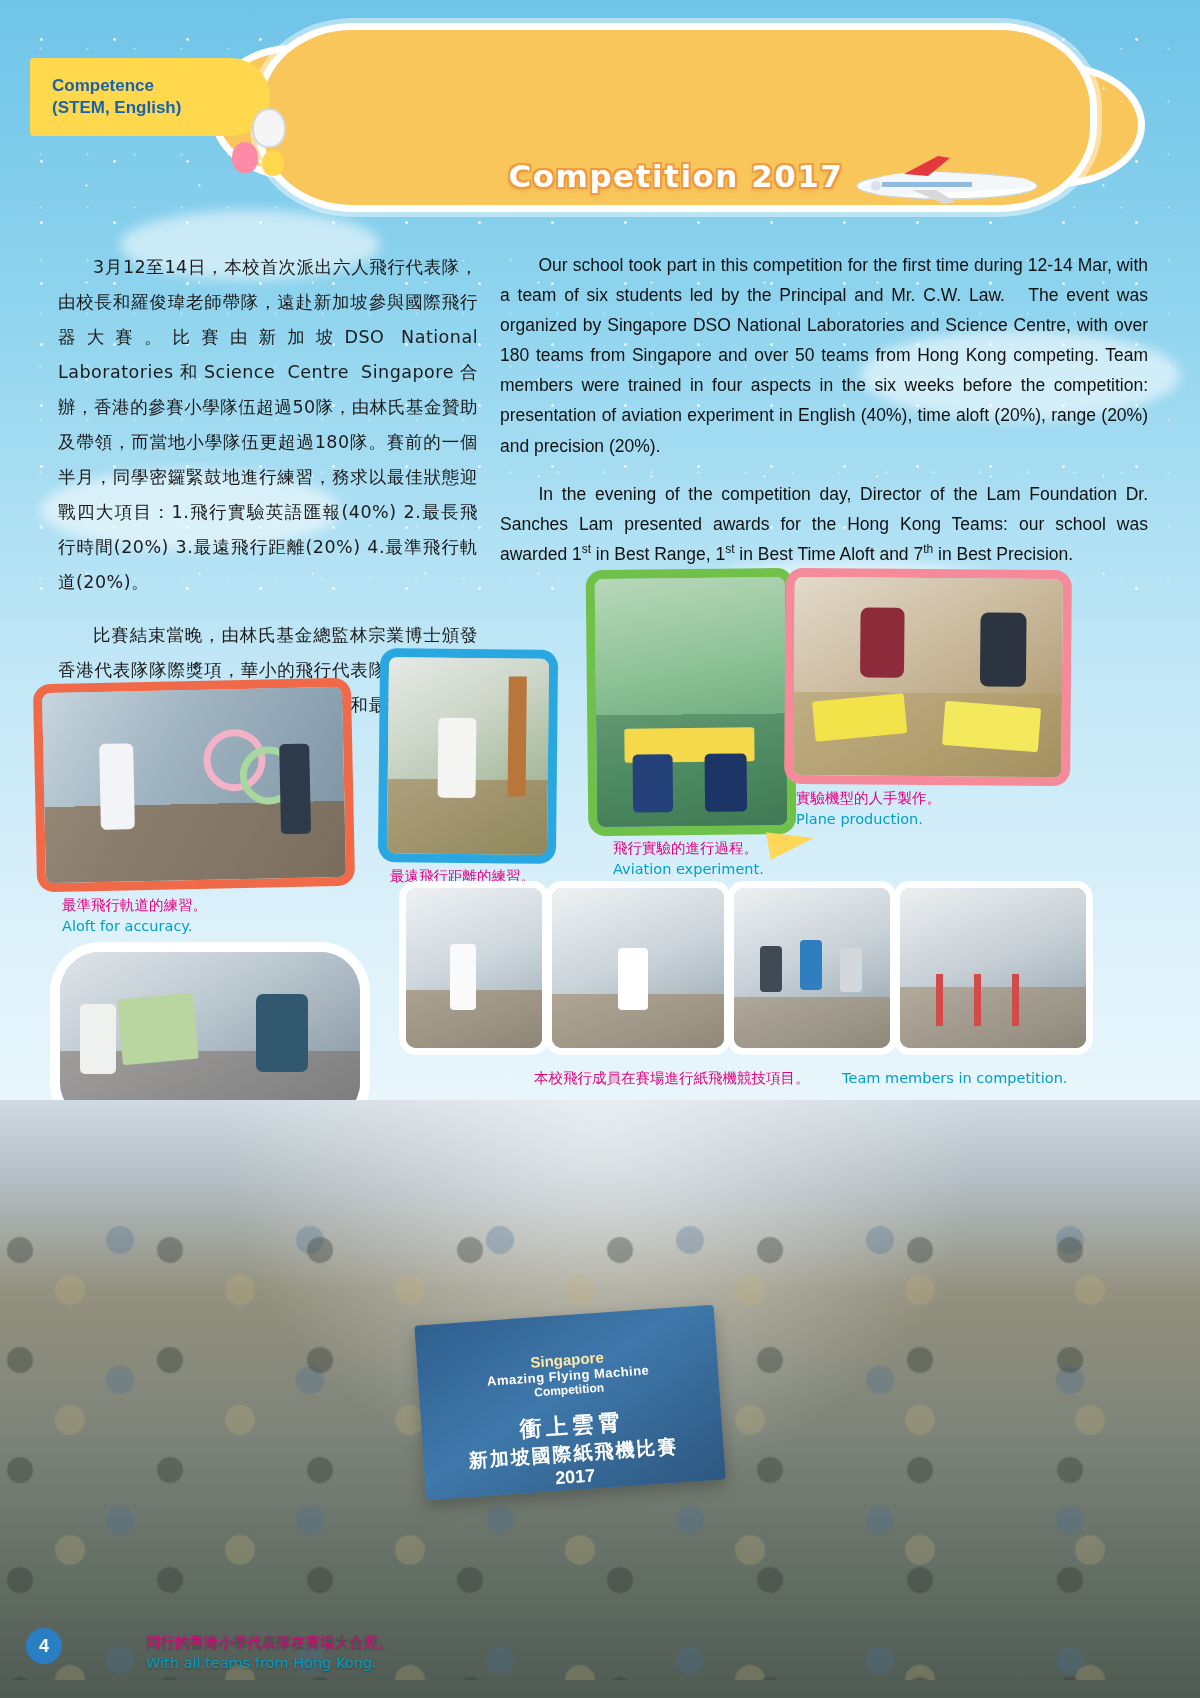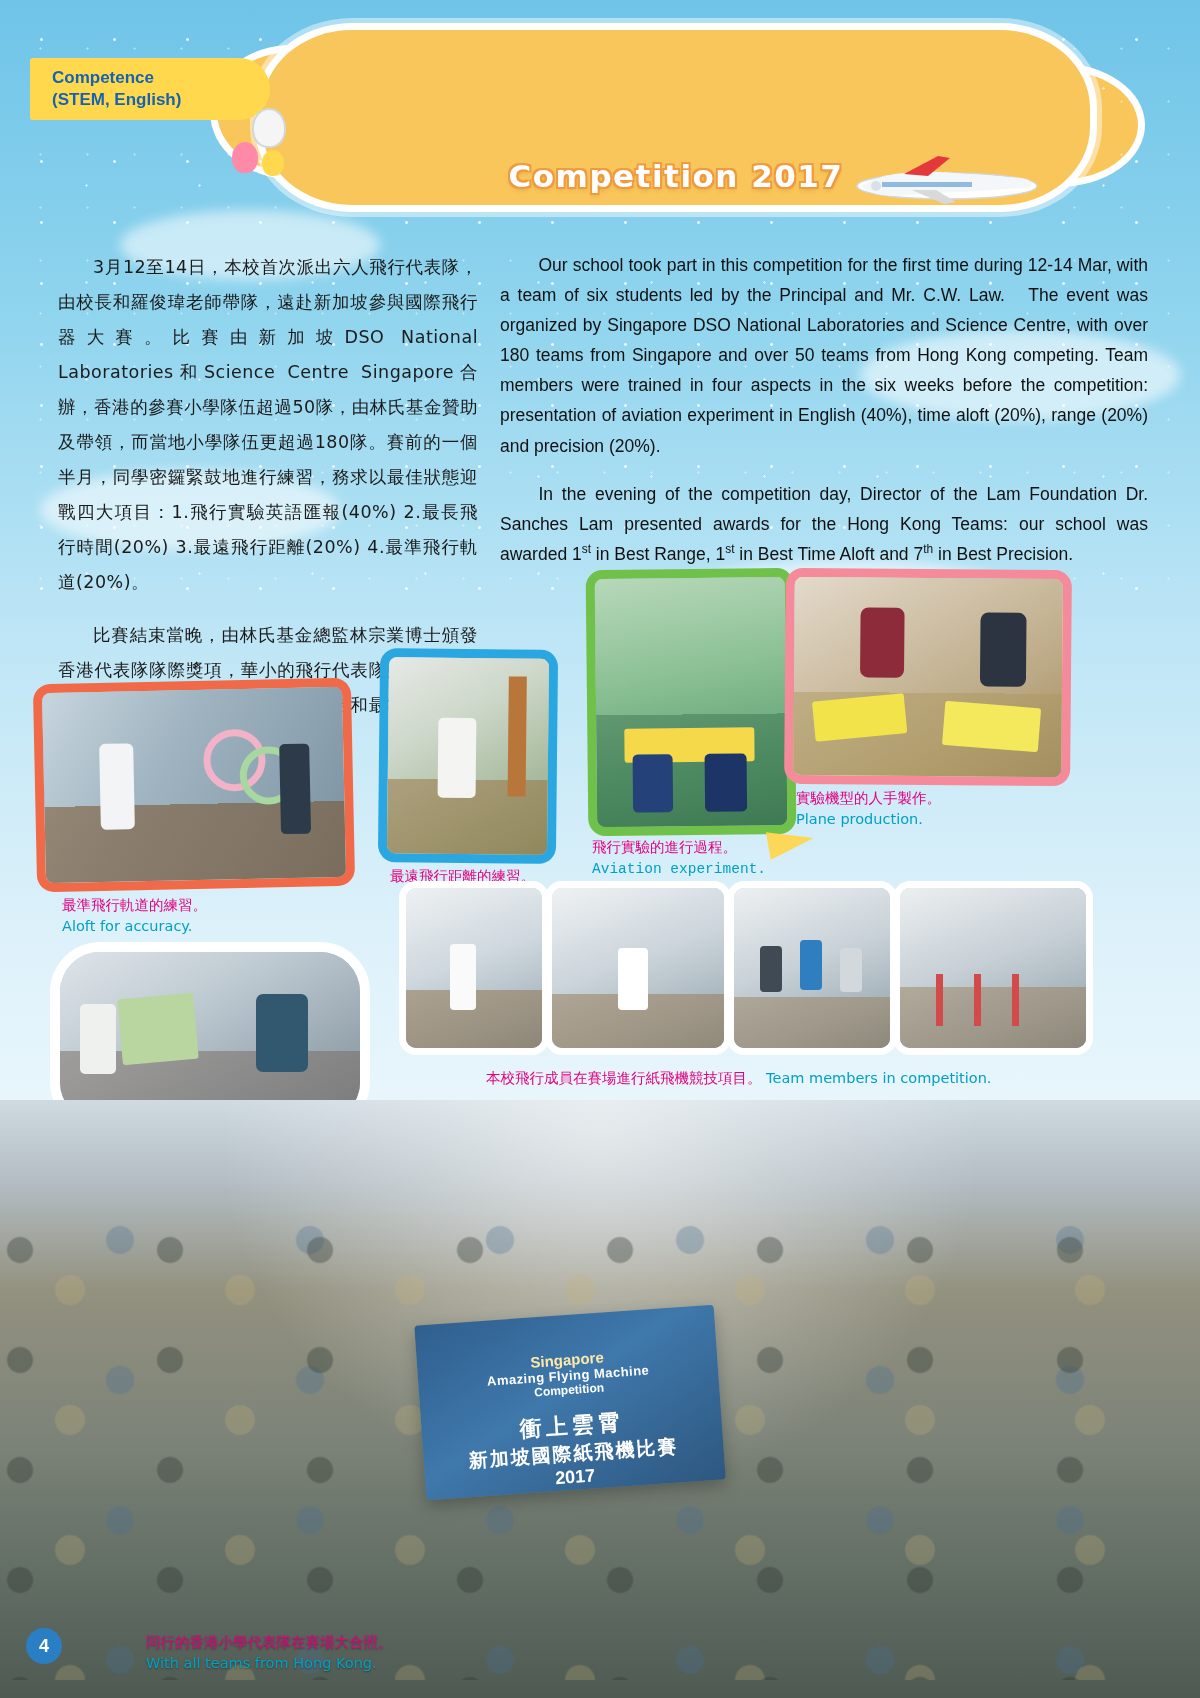--- a/index.html
+++ b/index.html
@@ -81,21 +81,21 @@
     letter-spacing: 1.5px;
     text-shadow: -2px -2px 0 #f09a3e, 2px -2px 0 #f09a3e, -2px 2px 0 #f09a3e, 2px 2px 0 #f09a3e,
                  0 3px 4px rgba(150,80,20,0.25);
   }
   .title-en1 { top: 80px; font-size: 31px; }
   .title-en2 { top: 120px; font-size: 31px; }
 
   .competence-tag {
     position: absolute;
     left: 30px; top: 58px;
-    width: 240px; height: 62px;
+    width: 240px; height: 78px;
     background: #ffd84d;
     border-radius: 4px 40px 40px 4px;
     display: flex; flex-direction: column; justify-content: center;
     padding-left: 22px;
   }
   .competence-tag .line {
     font-weight: 700;
     font-size: 17px;
     color: #1763b0;
     line-height: 1.3;
@@ -293,21 +293,21 @@
 </div>
 
 <div class="photo frame-green g-court" style="left:596px; top:578px; width:190px; height:248px; transform: rotate(-0.6deg);">
   <div class="photo-inner" style="background:
       linear-gradient(transparent 55%, rgba(40,90,60,0.35) 55%),
       linear-gradient(170deg,#b7d8b9 0%,#8dc196 38%,#63a576 72%,#4a8a60 100%);"></div>
   <div style="position:absolute;left:28px;top:150px;width:130px;height:34px;background:#f5d94a;border-radius:3px;"></div>
   <div style="position:absolute;left:36px;top:176px;width:40px;height:58px;background:#24417a;border-radius:5px;"></div>
   <div style="position:absolute;left:108px;top:176px;width:42px;height:58px;background:#1c3566;border-radius:5px;"></div>
 </div>
-<div class="caption" style="left:592px; top:838px;font-family:Liberation Mono, monospace;">
+<div class="caption" style="left:613px; top:838px;">
   <span class="cn">飛行實驗的進行過程。</span>
   <span class="en">Aviation experiment.</span>
 </div>
 
 <div class="paper-plane"></div>
 
 <div class="photo frame-pink g-class" style="left:794px; top:578px; width:268px; height:198px; transform: rotate(0.5deg);">
   <div class="photo-inner" style="background:
       linear-gradient(transparent 58%, rgba(170,150,90,0.45) 58%),
       linear-gradient(150deg,#e3dacb 0%,#cfc0a6 35%,#b9a681 70%,#9d8a66 100%);"></div>
@@ -343,22 +343,22 @@
 </div>
 <div class="photo frame-white g-hall4" style="left:900px; top:888px; width:186px; height:160px;">
   <div class="photo-inner" style="background:
      linear-gradient(transparent 62%, rgba(150,120,80,0.45) 62%),
      linear-gradient(160deg,#eceff1 0%,#c7d0d6 45%,#a1aeb7 80%,#85939d 100%);"></div>
   <div style="position:absolute;left:36px;top:86px;width:7px;height:52px;background:#d24a4a;"></div>
   <div style="position:absolute;left:74px;top:86px;width:7px;height:52px;background:#d24a4a;"></div>
   <div style="position:absolute;left:112px;top:86px;width:7px;height:52px;background:#d24a4a;"></div>
 </div>
 <div class="caption inline" style="left:486px; top:1068px;">
-  <span class="cn" style="display:inline;">本校飛行成員在賽場進行紙飛機競技項目。</span>
-  <span class="en" style="display:inline;">Team members in competition.</span>
+  <span class="cn" style="display:inline;margin-left:48px;">本校飛行成員在賽場進行紙飛機競技項目。</span>
+  <span class="en" style="display:inline;margin-left:28px;">Team members in competition.</span>
 </div>
 
 <div class="photo frame-cloud g-room" style="left:60px; top:952px; width:300px; height:170px;">
   <div class="photo-inner" style="background:
      linear-gradient(transparent 58%, rgba(120,105,95,0.5) 58%),
      linear-gradient(150deg,#dfe5e9 0%,#bcc8d0 40%,#9aa8b2 72%,#7e8d98 100%);"></div>
   <div style="position:absolute;left:60px;top:44px;width:76px;height:66px;background:#b9d6a0;border-radius:3px;transform:rotate(-5deg);"></div>
   <div style="position:absolute;left:20px;top:52px;width:36px;height:70px;background:#eef1ee;border-radius:5px;"></div>
   <div style="position:absolute;left:196px;top:42px;width:52px;height:78px;background:#31586f;border-radius:7px;"></div>
 </div>

